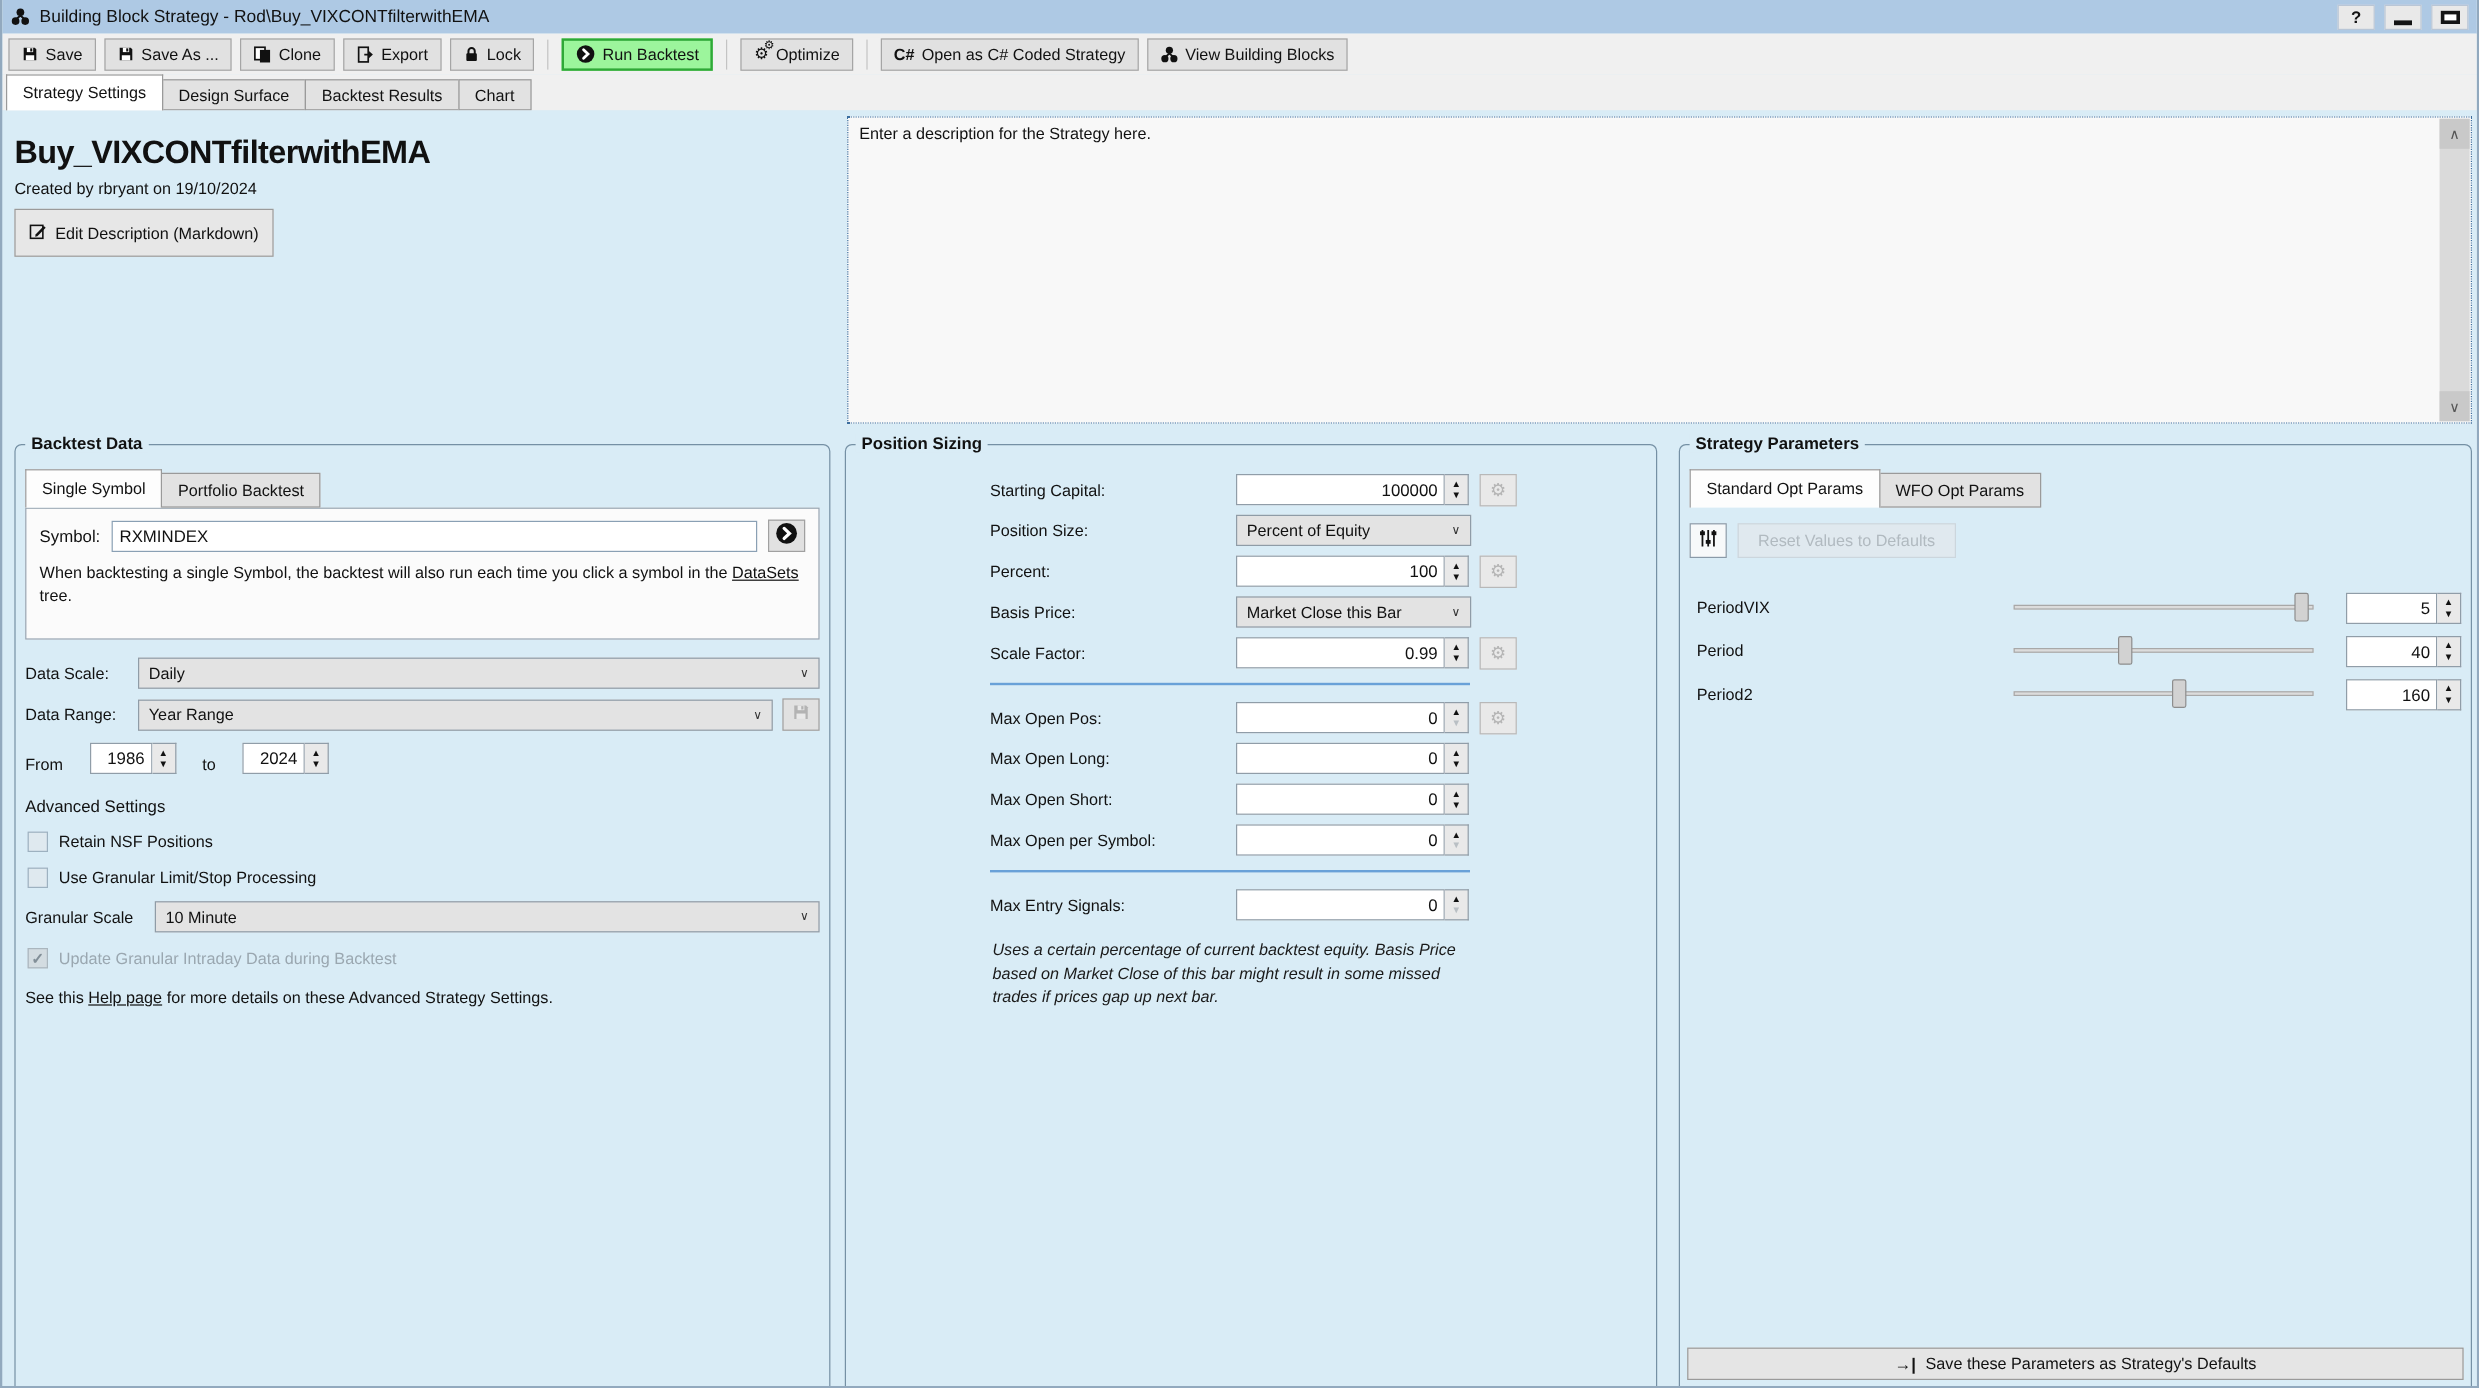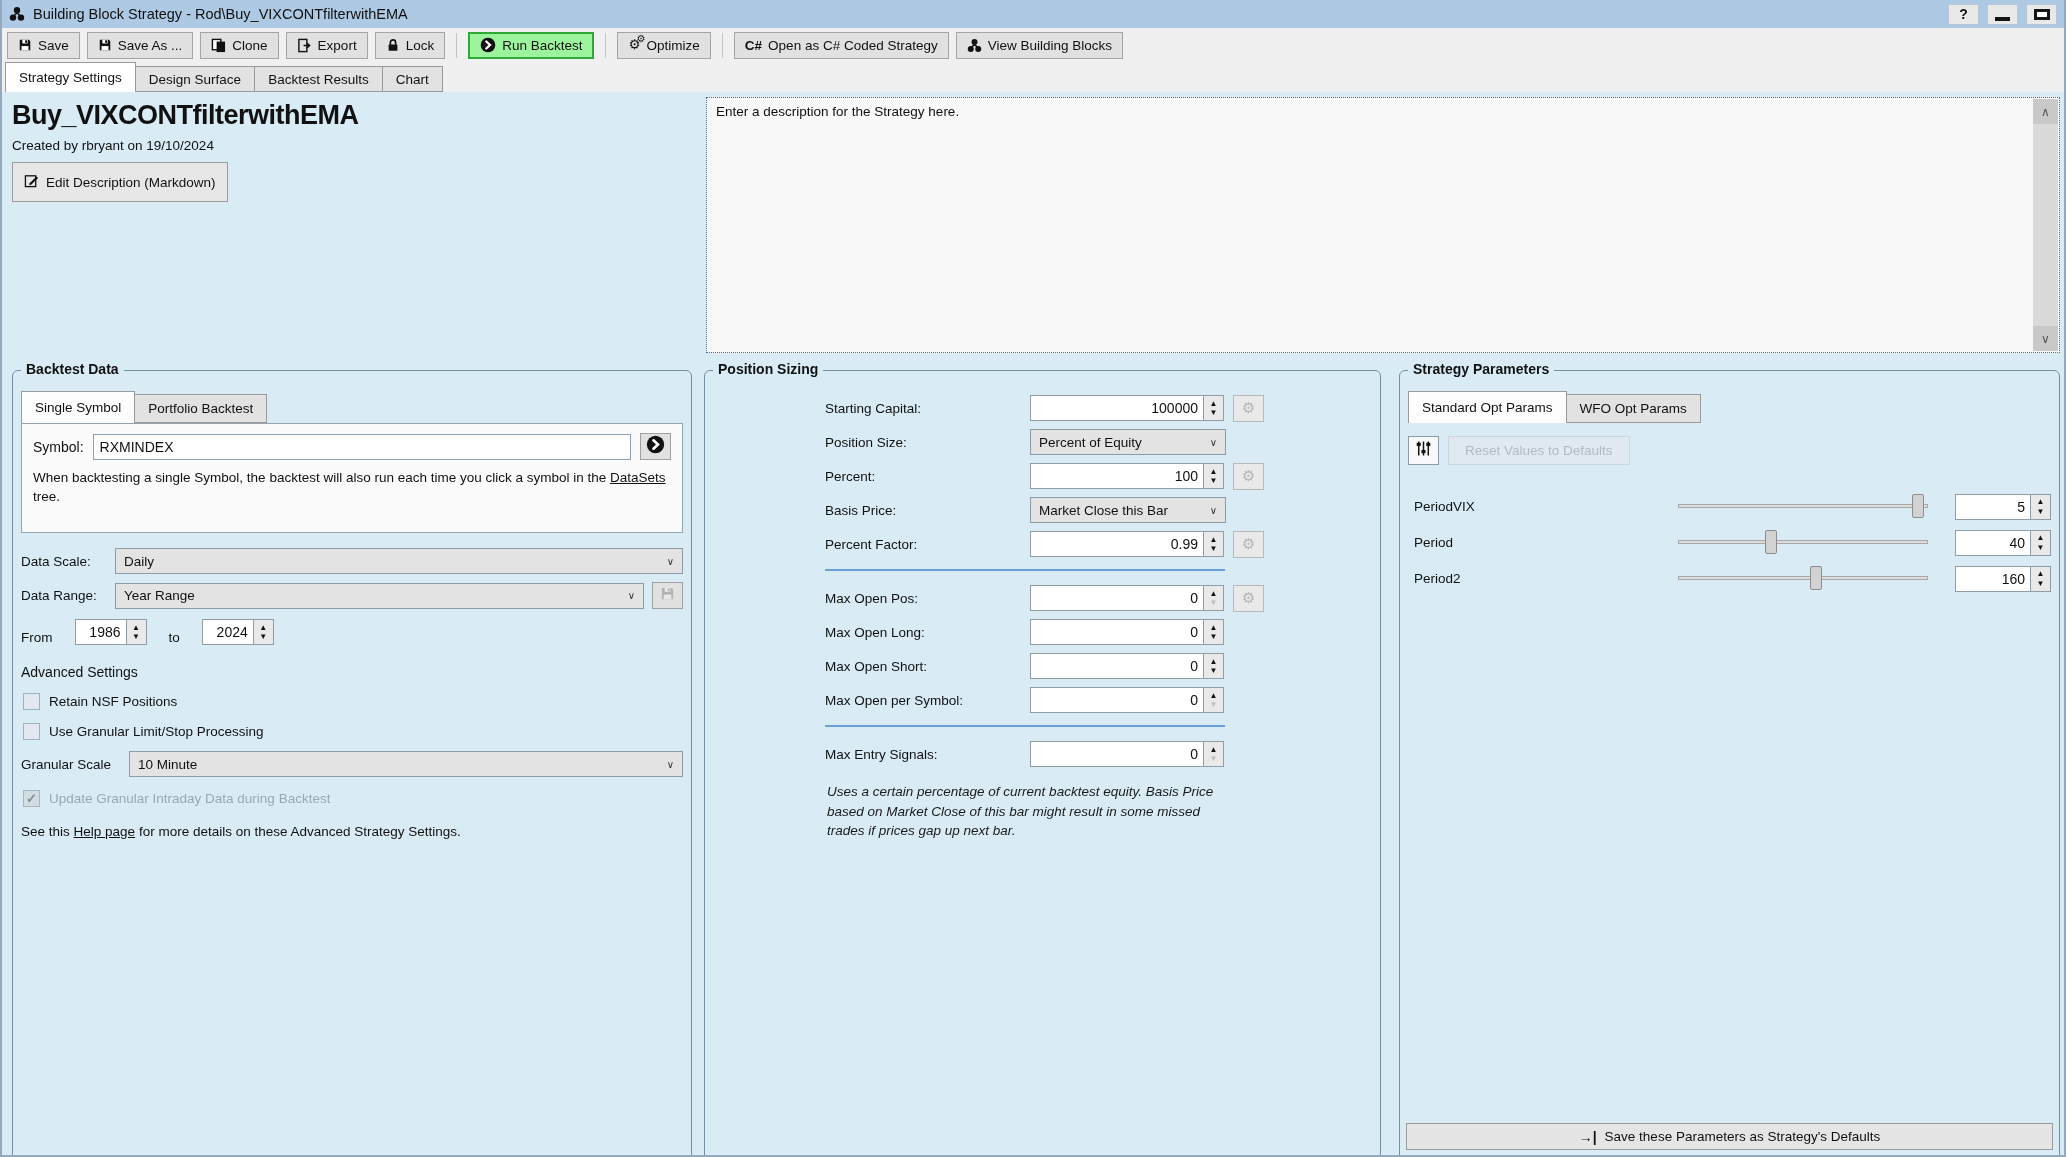--- a/index.html
+++ b/index.html
@@ -31,21 +31,21 @@
 
   
   .tabs-row { height:30px; background:var(--toolbar-bg,#f0f0f0); display:flex; align-items:flex-end; padding-left:3px; }
   .tab { height:26px; display:flex; align-items:center; padding:0 13px; font-size:13.5px;
          background:#e2e2e2; border:1px solid #9a9a9a; margin-right:-1px; }
   .tab.active { background:#fff; height:30px; border-bottom:none; z-index:2; position:relative; }
 
   
   .content { position:absolute; top:92px; left:0; right:0; bottom:0; background:var(--content-bg,#d9ecf6); }
 
-  .strategy-header { position:absolute; left:10px; top:8px; }
+  .strategy-header { position:absolute; left:10px; top:20px; }
   .strategy-header h1 { font-size:27px; font-weight:bold; letter-spacing:-0.5px; margin-bottom:7px; }
   .created-line { font-size:13.5px; margin-bottom:9px; }
   .edit-btn { height:40px; display:inline-flex; align-items:center; gap:7px; padding:0 11px;
               background:#e7e7e7; border:1px solid #9b9b9b; font-size:13.5px; }
 
   .description { position:absolute; left:704px; top:5px; width:1354px; height:256px;
                  background:#f8f8f8; border:1px dotted #3c6e9f; font-size:13.5px; padding:6px 9px; }
   .desc-scroll { position:absolute; right:1px; top:1px; bottom:1px; width:25px; background:#dadada;
                  display:flex; flex-direction:column; justify-content:space-between; }
   .scroll-btn { height:25px; background:#c9c9c9; display:flex; align-items:center; justify-content:center;
@@ -416,21 +416,21 @@
 
         <div class="ps-row">
           <span class="ps-label">Basis Price:</span>
           <div class="combo ps-combo">
             <span>Market Close this Bar</span>
             <span class="chev">∨</span>
           </div>
         </div>
 
         <div class="ps-row">
-          <span class="ps-label">Percent Factor:</span>
+          <span class="ps-label">Scale Factor:</span>
           <div class="spinbox">
             <div class="spin-input ps-input">0.99</div>
             <div class="spin-arrows">
                 <span>▲</span>
                 <span>▼</span>
               </div>
           </div>
           <div class="gear-btn">
               <span>⚙</span>
             </div>

